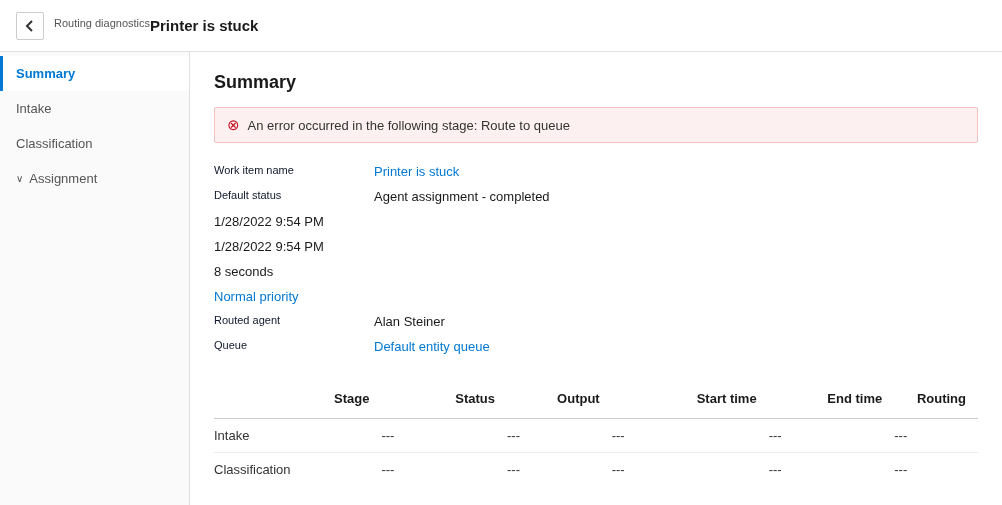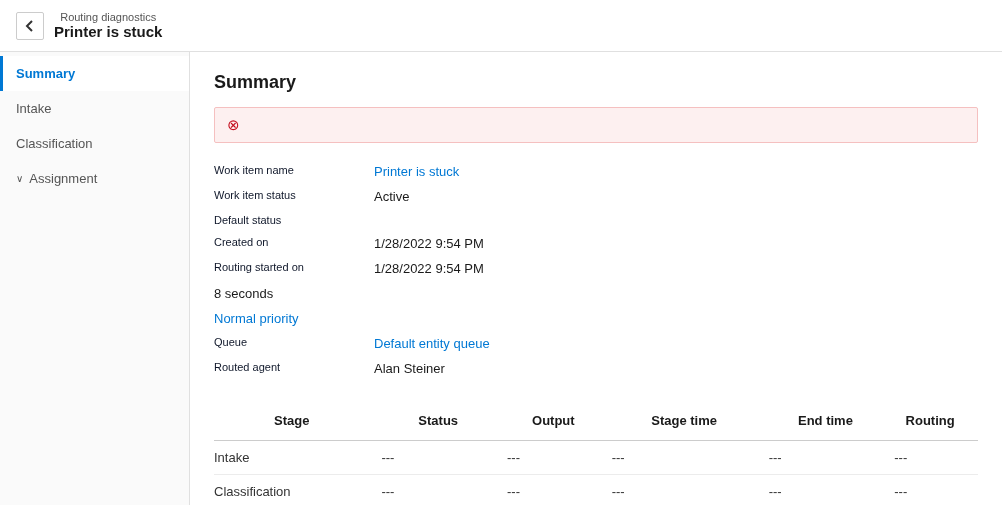--- a/index.html
+++ b/index.html
@@ -2,21 +2,21 @@
 <html><head>
   <meta charset="utf-8">
   <style>
     * { box-sizing: border-box; margin: 0; padding: 0; }
     body { font-family: 'Segoe UI', Arial, sans-serif; font-size: 13px; color: #333; background: #fff; display: flex; flex-direction: column; height: 505px; width: 1002px; overflow: hidden; }
 
     
     .header { background: #fff; border-bottom: 1px solid #e0e0e0; padding: 8px 16px; display: flex; align-items: center; gap: 10px; min-height: 52px; }
     .back-btn { width: 28px; height: 28px; border: 1px solid #ccc; border-radius: 2px; background: #fff; cursor: pointer; display: flex; align-items: center; justify-content: center; flex-shrink: 0; }
     .back-btn svg { width: 14px; height: 14px; }
-    .header-text { display: flex; flex-direction: column; text-align: center; }
+    .header-text { display: flex; flex-direction: row; }
     .header-subtitle { font-size: 11px; color: #555; }
     .header-title { font-size: 15px; font-weight: 600; color: #1a1a1a; }
 
     
     .layout { display: flex; flex: 1; overflow: hidden; }
 
     
     .sidebar { width: 190px; min-width: 190px; background: #fafafa; border-right: 1px solid #e0e0e0; padding-top: 4px; overflow-y: auto; }
     .sidebar-item { padding: 10px 16px; cursor: pointer; font-size: 13px; color: #555; display: flex; align-items: center; gap: 6px; }
     .sidebar-item.active { background: #fff; color: #0078d4; font-weight: 600; border-left: 3px solid #0078d4; padding-left: 13px; }
@@ -35,21 +35,21 @@
 
     
     .info-table { margin-bottom: 24px; }
     .info-row { display: flex; padding: 5px 0; }
     .info-label { width: 160px; min-width: 160px; color: #0f172a; font-size: 11px; }
     .info-value { color: #1a1a1a; font-size: 13px; }
     .info-value.link { color: #0078d4; cursor: pointer; text-decoration: none; }
 
     
     .data-table { width: 100%; border-collapse: collapse; margin-top: 8px; }
-    .data-table th { text-align: center; font-weight: 600; font-size: 13px; color: #1a1a1a; padding: 8px 12px 12px 0; border-bottom: 1px solid #ccc; }
+    .data-table th { text-align: right; font-weight: 600; font-size: 13px; color: #1a1a1a; padding: 8px 12px 12px 0; border-bottom: 1px solid #ccc; }
     .data-table td { padding: 9px 12px 9px 0; font-size: 13px; color: #333; border-bottom: 1px solid #ececec; vertical-align: middle; }
     .data-table tr:last-child td { border-bottom: none; }
 
     .col-stage { width: 160px; }
     .col-status { width: 120px; }
     .col-output { width: 100px; margin-top: 29px; }
     .col-start { width: 150px; }
     .col-end { width: 120px; }
     .col-duration { width: 80px; }
   </style>
@@ -85,67 +85,63 @@
       <span>Assignment</span>
     </div>
   </nav>
 
   <main class="main">
 
     <h1 class="page-title">Summary</h1>
 
     <div class="error-banner">
       <span class="error-icon">⊗</span>
+      <span>An error occurred in the following stage: Route to queue</span>
     </div>
 
     <div class="info-table">
 
       <div class="info-row">
         <span class="info-label">Work item name</span>
         <a class="info-value link">Printer is stuck</a>
       </div>
       <div class="info-row">
-        <span class="info-label">Work item status</span>
-        <span class="info-value">Active</span>
+        <span class="info-label">Default status</span>
+        <span class="info-value">Agent assignment - completed</span>
       </div>
       <div class="info-row">
-        <span class="info-label">Default status</span>
-      </div>
-      <div class="info-row">
-        <span class="info-label">Created on</span>
         <span class="info-value">1/28/2022 9:54 PM</span>
       </div>
       <div class="info-row">
-        <span class="info-label">Routing started on</span>
         <span class="info-value">1/28/2022 9:54 PM</span>
       </div>
       <div class="info-row">
         <span class="info-value">8 seconds</span>
       </div>
       <div class="info-row">
         <a class="info-value link">Normal priority</a>
       </div>
       <div class="info-row">
+        <span class="info-label">Routed agent</span>
+        <span class="info-value">Alan Steiner</span>
+      </div>
+      <div class="info-row">
         <span class="info-label">Queue</span>
         <a class="info-value link">Default entity queue</a>
-      </div>
-      <div class="info-row">
-        <span class="info-label">Routed agent</span>
-        <span class="info-value">Alan Steiner</span>
       </div>
 
     </div>
 
     <table class="data-table">
       <thead>
         <tr>
           <th class="col-stage">Stage</th>
           <th class="col-status">Status</th>
           <th class="col-output">Output</th>
-          <th class="col-start">Stage time</th>
+          <th class="col-start">Start time</th>
           <th class="col-end">End time</th>
           <th class="col-duration">Routing</th>
         </tr>
       </thead>
       <tbody id="table-body">
 
       <tr>
             <td class="col-stage">Intake</td>
             <td class="col-status">---</td>
             <td class="col-output">---</td>

